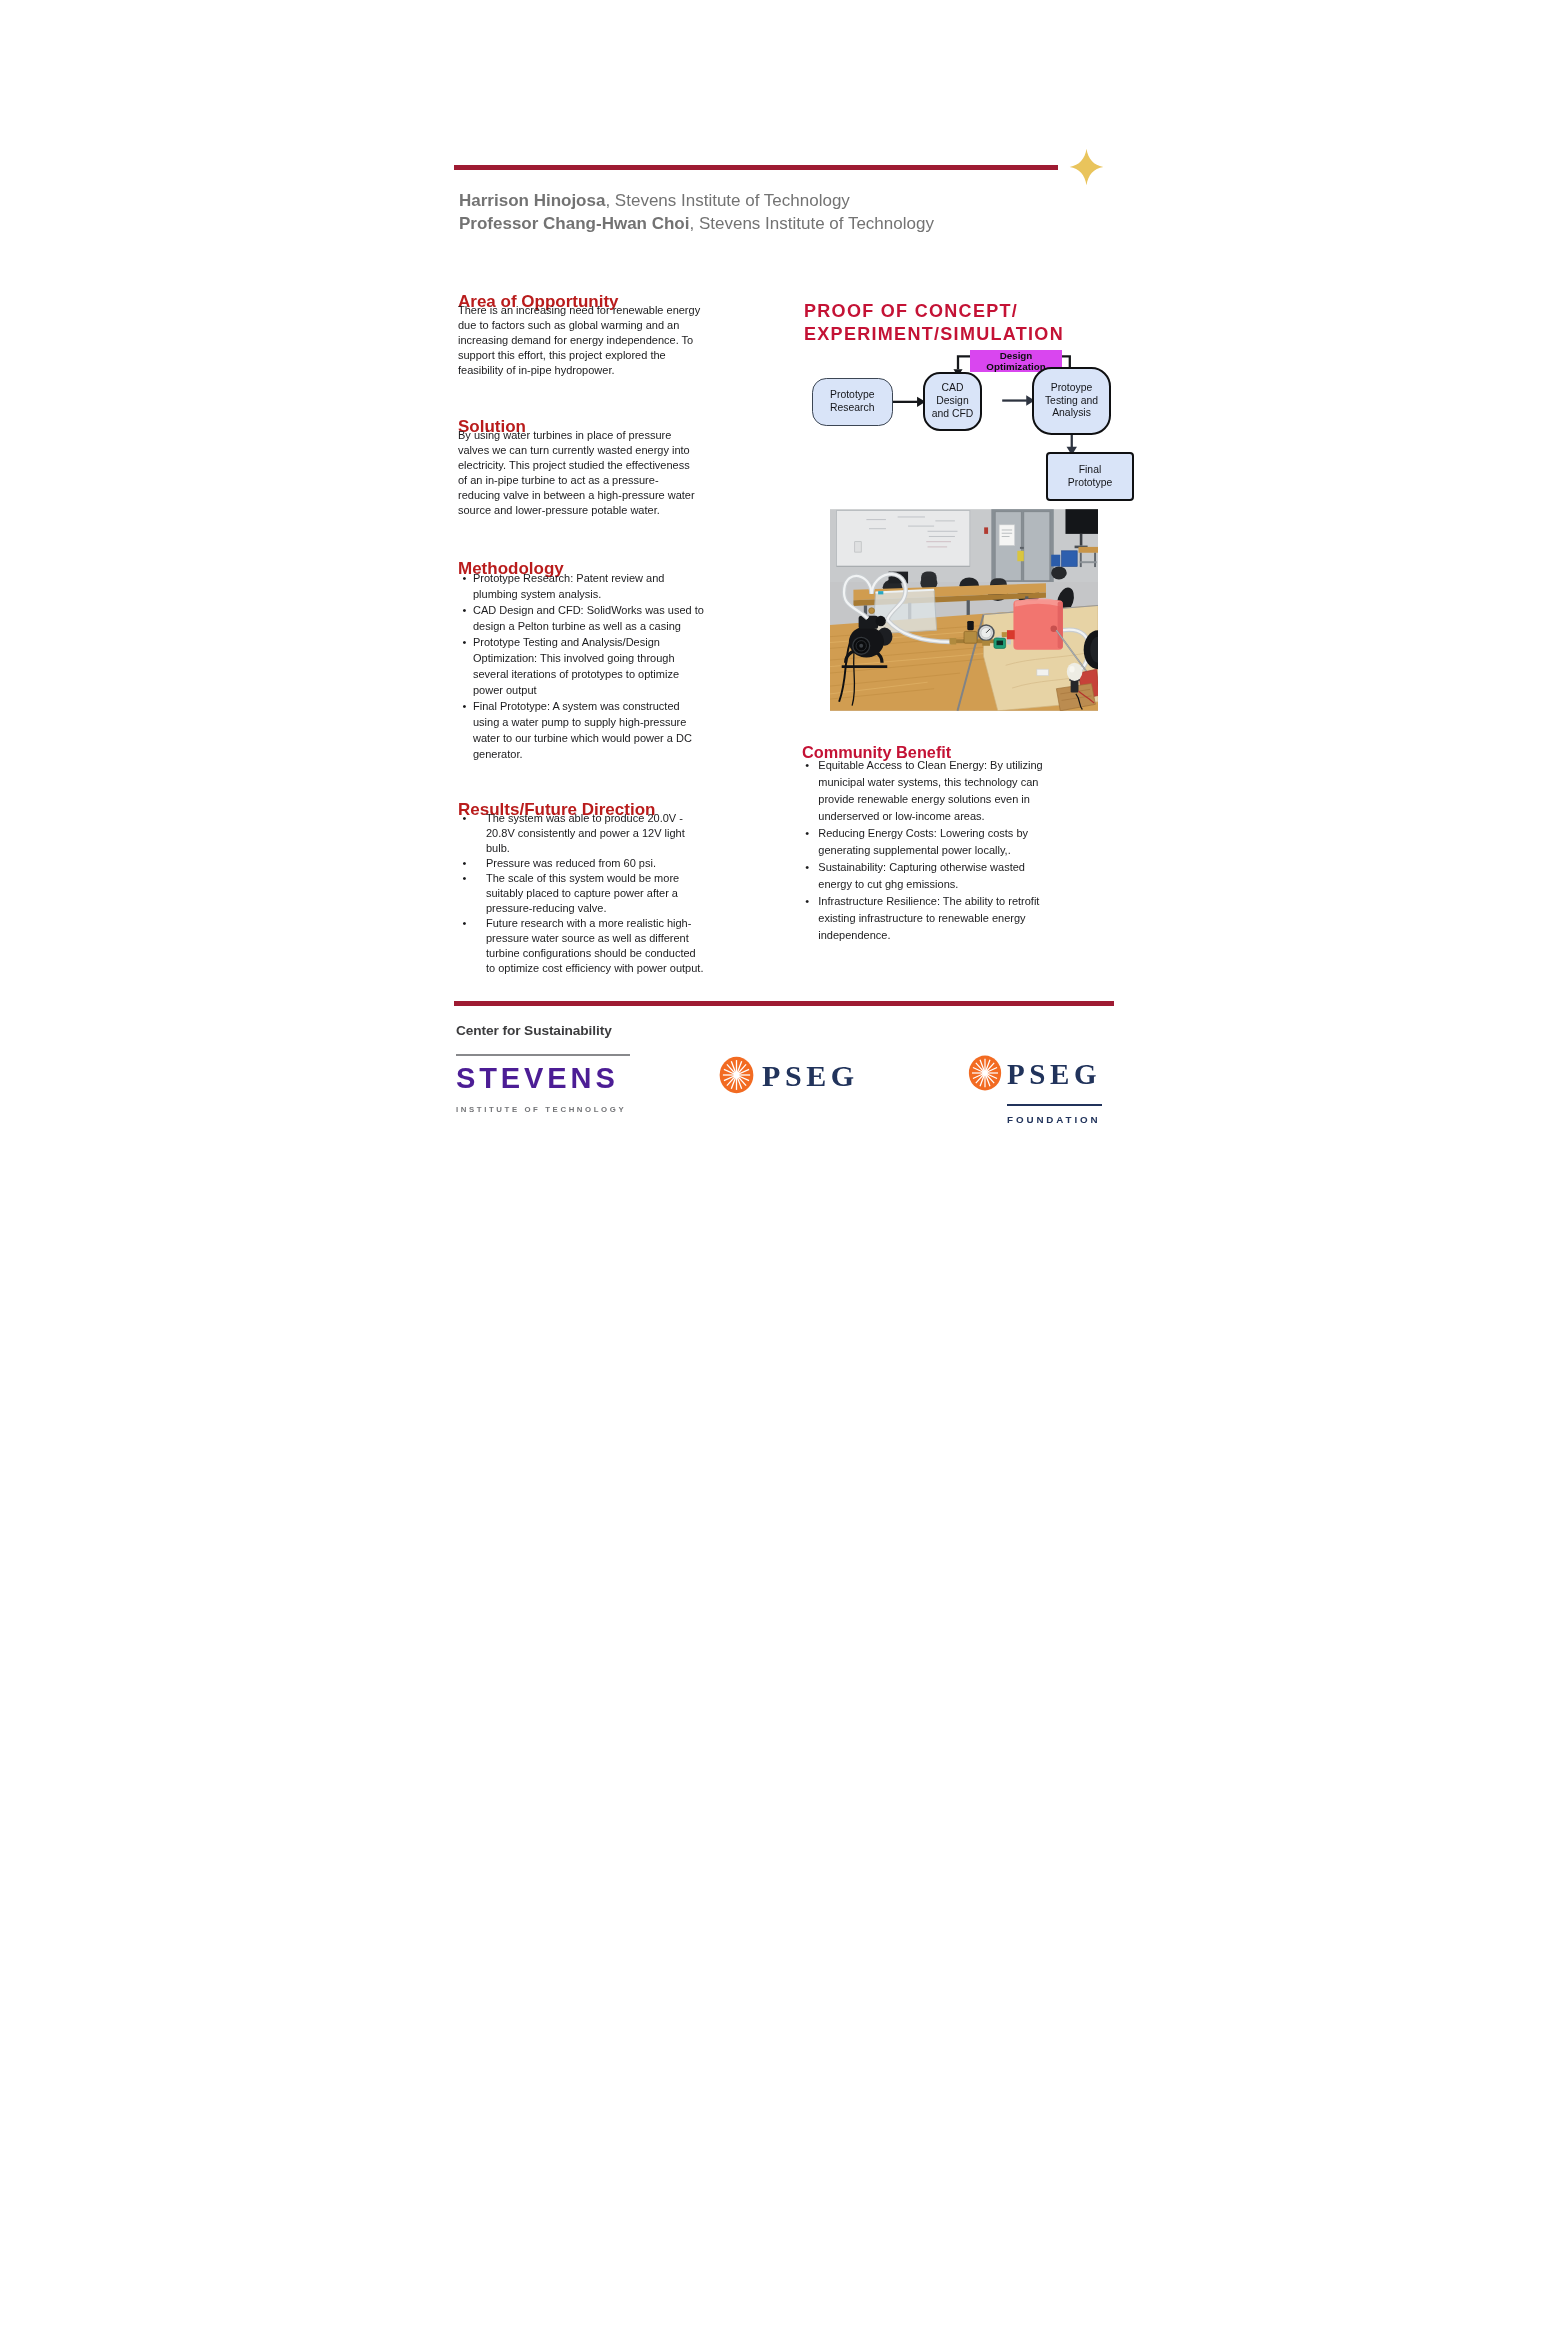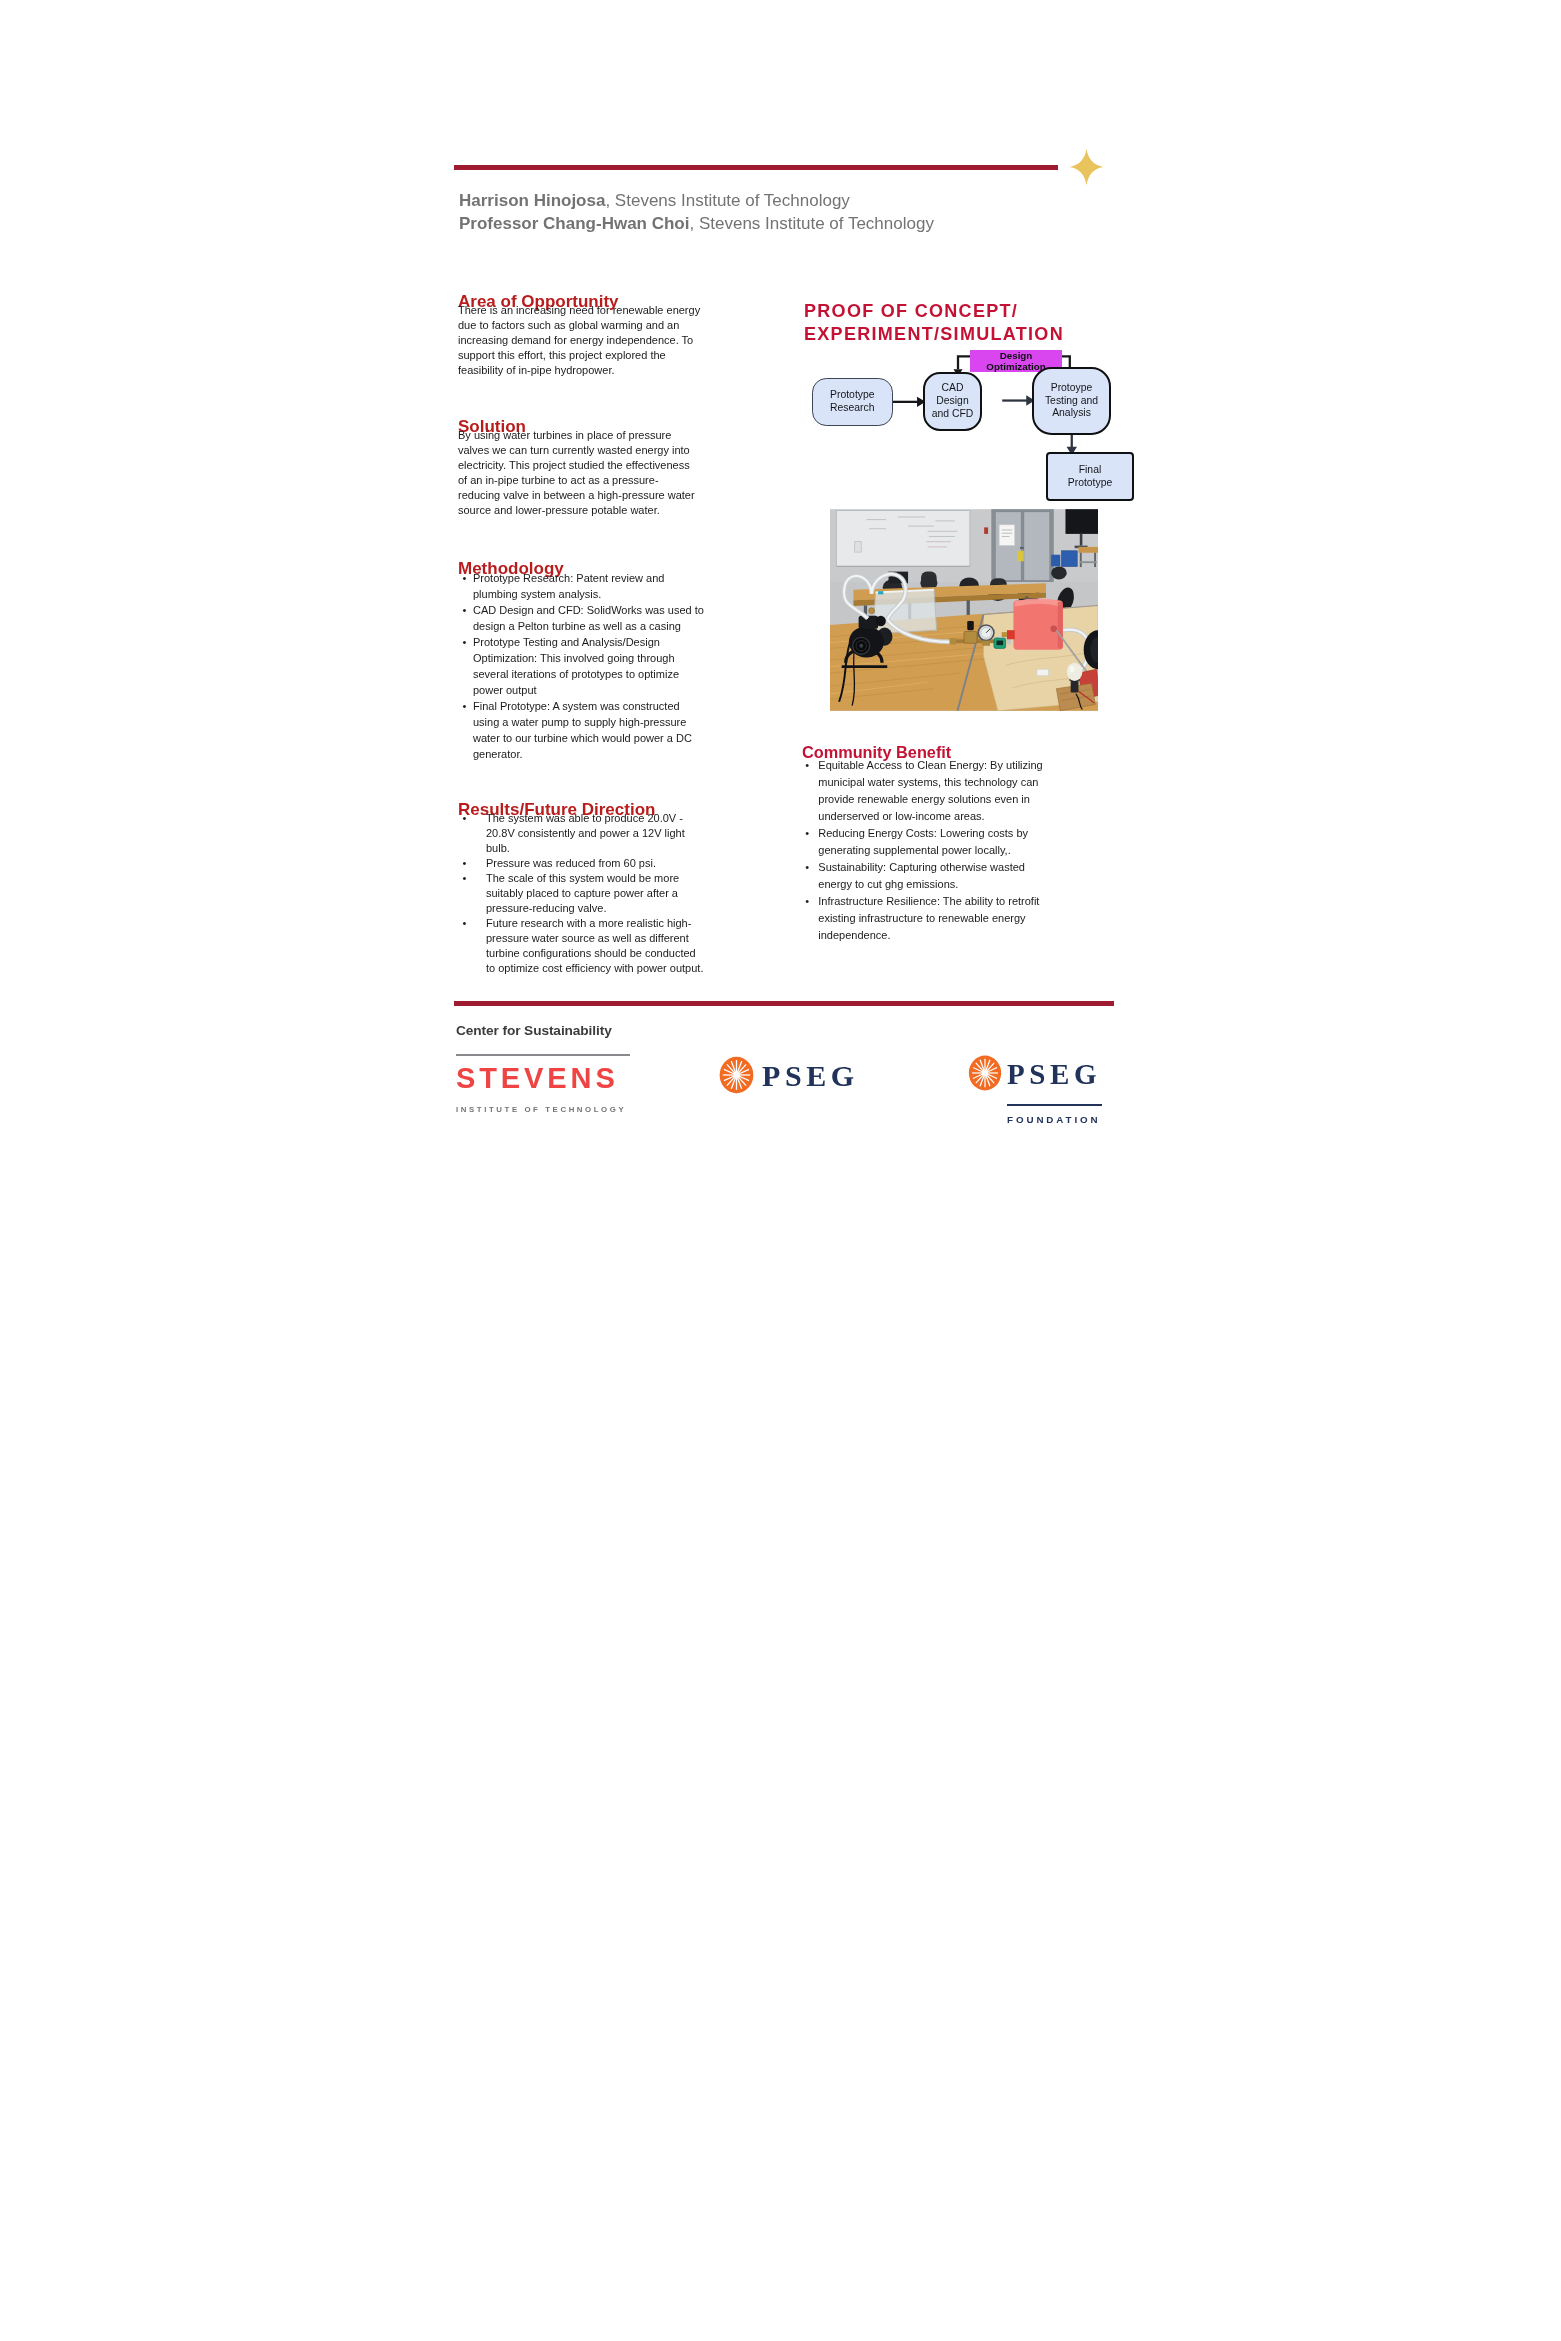--- a/index.html
+++ b/index.html
@@ -31,21 +31,21 @@
   .cb{left:412px;width:311px;font-size:11px;line-height:17px;}
   
   .flow{left:412px;top:338px;width:312px;height:168px;}
   .fc-label{position:absolute;left:168px;top:11.7px;width:92px;text-align:center;
             font-size:9.8px;font-weight:700;background:#d946ef;color:#0d0e10;}
   .node{position:absolute;background:#d9e4f8;border:2px solid #0f1012;display:flex;
         align-items:center;justify-content:center;text-align:center;font-size:10.4px;
         line-height:12.7px;color:#15161a;box-sizing:border-box;}
   
   .cfs{left:66px;top:1023px;font-size:13.7px;font-weight:700;color:#3c3c3e;letter-spacing:-0.1px;}
-  .stevens{left:66px;top:1062px;font-size:29px;font-weight:700;color:#ef4444;letter-spacing:3.9px;}
+  .stevens{left:66px;top:1062px;font-size:29px;font-weight:700;color:#4c1d95;letter-spacing:3.9px;}
   .stevens-sub{left:66px;top:1105px;font-size:7.8px;font-weight:700;color:#737477;letter-spacing:2.6px;}
   .pseg-word{font-family:"Liberation Serif",serif;font-weight:700;font-size:30px;
              color:#21335b;letter-spacing:4.6px;}
   .found{left:617px;top:1114px;font-size:9.8px;font-weight:700;color:#21335b;letter-spacing:2.9px;}
 </style>
 </head>
 <body>
 
 <div class="poster">
 

